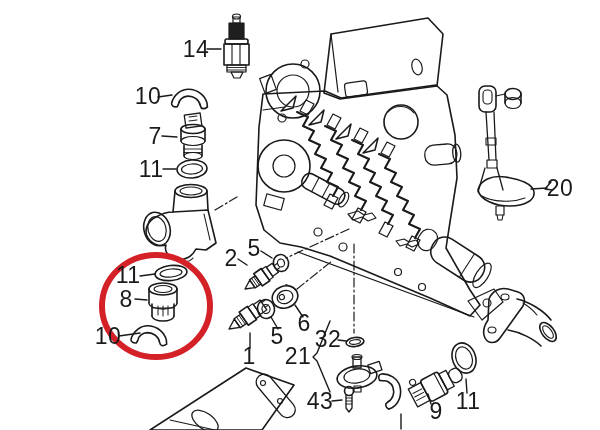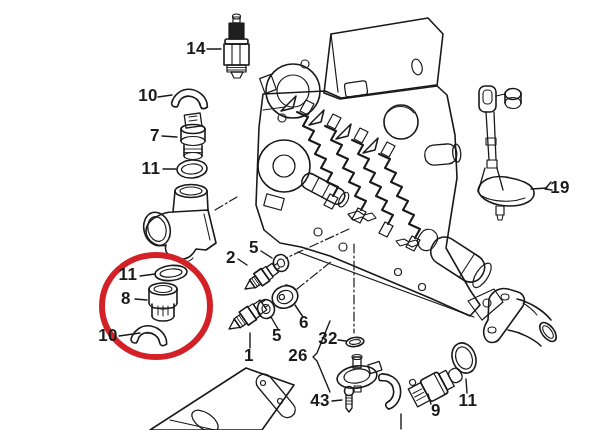--- a/index.html
+++ b/index.html
@@ -3,21 +3,21 @@
 <meta charset="utf-8">
 <style>
   html,body{margin:0;padding:0;background:#ffffff;}
   .stage{
     position:relative;width:600px;height:430px;background:#ffffff;overflow:hidden;
     font-family:"Liberation Sans",sans-serif;
   }
   .stage svg{position:absolute;left:0;top:0;}
   .callout{
     position:absolute;transform:translate(-50%,-50%);
-    font-size:17px;font-weight:700;color:#1a1a1a;letter-spacing:.4px;white-space:nowrap;
+    font-size:23px;font-weight:400;color:#1a1a1a;letter-spacing:.4px;white-space:nowrap;
     user-select:none;
   }
 </style>
 </head>
 <body>
 
 <div class="stage">
 
 <svg width="600" height="430" viewBox="0 0 600 430" fill="none" stroke="#1a1a1a" stroke-width="1.6" stroke-linecap="round" stroke-linejoin="round">
 
@@ -326,20 +326,20 @@
   <div class="callout" style="left:155px;top:136px">7</div>
   <div class="callout" style="left:151px;top:169px">11</div>
   <div class="callout" style="left:128px;top:275px">11</div>
   <div class="callout" style="left:126px;top:299px">8</div>
   <div class="callout" style="left:108px;top:336px">10</div>
   <div class="callout" style="left:231px;top:258px">2</div>
   <div class="callout" style="left:254px;top:248px">5</div>
   <div class="callout" style="left:304px;top:323px">6</div>
   <div class="callout" style="left:277px;top:336px">5</div>
   <div class="callout" style="left:249px;top:356px">1</div>
-  <div class="callout" style="left:298px;top:356px">26</div>
+  <div class="callout" style="left:298px;top:356px">21</div>
   <div class="callout" style="left:328px;top:339px">32</div>
   <div class="callout" style="left:320px;top:401px">43</div>
   <div class="callout" style="left:436px;top:411px">9</div>
   <div class="callout" style="left:468px;top:401px">11</div>
-  <div class="callout" style="left:560px;top:188px">19</div>
+  <div class="callout" style="left:560px;top:188px">20</div>
 
 </div>
 
 </body></html>

